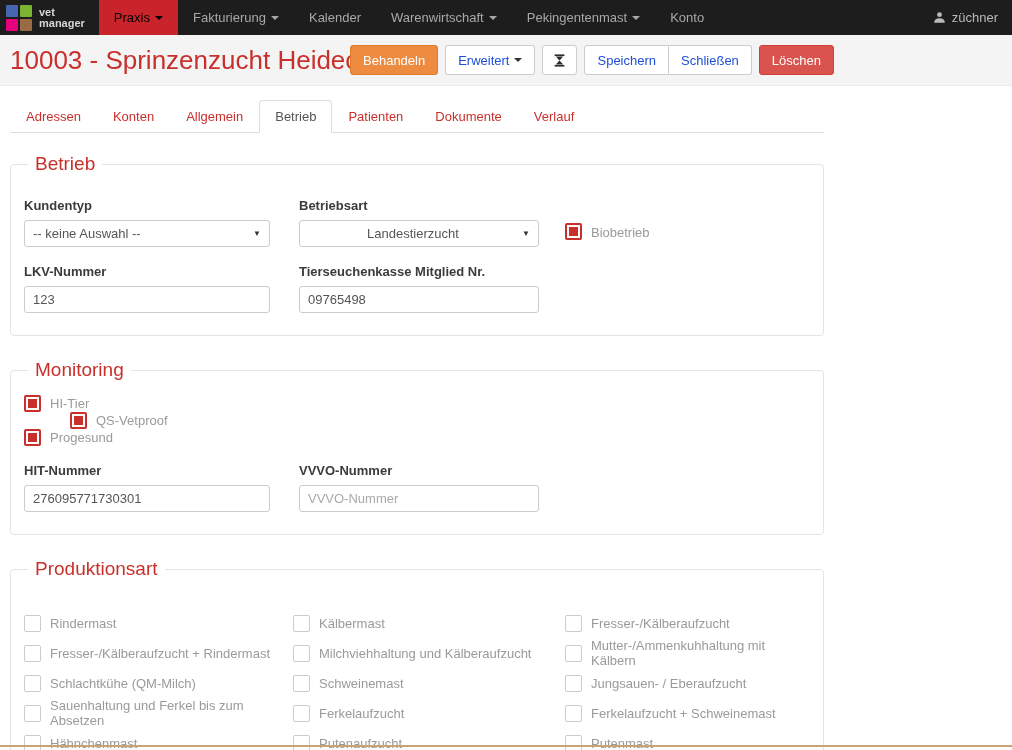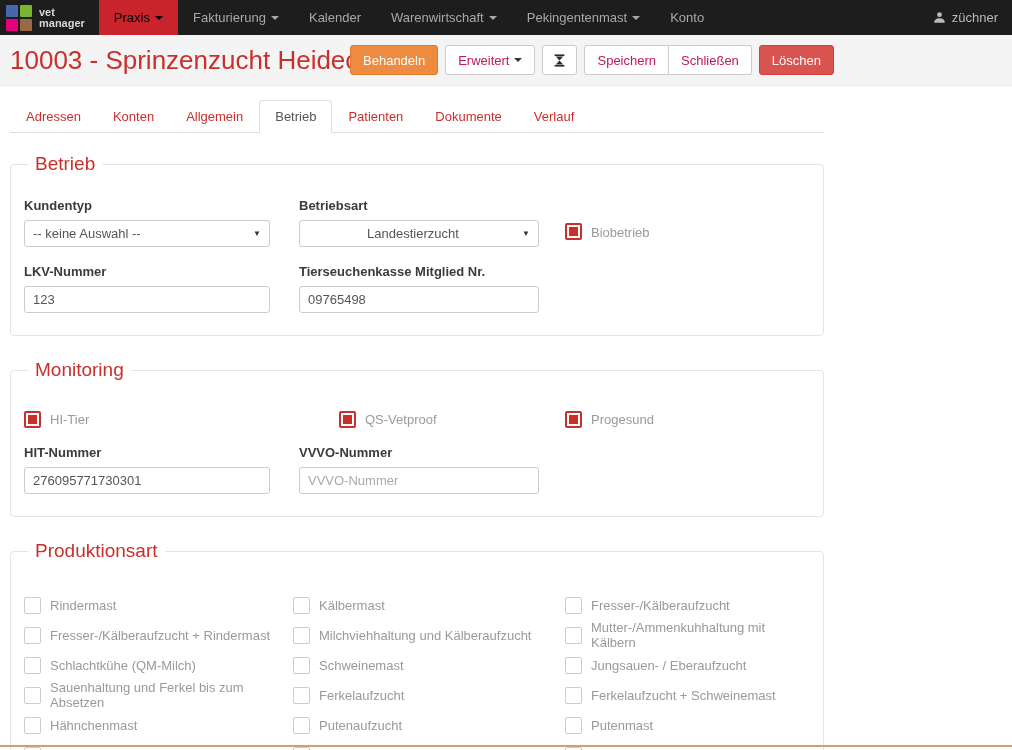--- a/index.html
+++ b/index.html
@@ -51,21 +51,21 @@
     display: flex; align-items: center;
   }
   .page-title { margin-left: 10px; font-size: 26px; font-weight: 400; color: #c9302c; cursor: text; }
   .header-buttons { position: absolute; right: 178px; top: 50%; transform: translateY(-50%); display: flex; align-items: flex-end; }
   .header-buttons > * { margin-left: 7px; }
   .btn {
     height: 30px; display: inline-flex; align-items: center; justify-content: center;
     padding: 0 12px; font-size: 13px; font-family: inherit;
     border-radius: 3px; border: 1px solid transparent; cursor: pointer; background: none;
   }
-  .btn-default { background: #fff; border-color: #ccc; color: #be185d; }
+  .btn-default { background: #fff; border-color: #ccc; color: #1d4ed8; }
   .btn-orange { background: #ed8b41; border-color: #e07b28; color: #fff; }
   .btn-red { background: #d9534f; border-color: #d43f3a; color: #fff; }
   .btn-icon { padding: 0 10px; }
   .btn .caret { border-top-color: #333; }
   .btn-group { display: inline-flex; }
   .btn-group .btn { border-radius: 0; }
   .btn-group .btn:first-child { border-radius: 3px 0 0 3px; }
   .btn-group .btn:last-child { border-radius: 0 3px 3px 0; border-left: none; }
 
   
@@ -109,21 +109,21 @@
     width: 17px; height: 17px; flex: none;
     border: 1px solid #ccc; border-radius: 2px; background: #fff; cursor: pointer;
     display: inline-flex; align-items: center; justify-content: center;
   }
   .checkbox.checked { border: 2px solid #c9302c; }
   .checkbox.checked::after { content: ''; width: 9px; height: 9px; background: #c9302c; }
   .cb-cell { display: flex; align-items: center; }
   .cb-label { margin-left: 9px; font-size: 13px; color: #9a9a9a; }
   .checkbox-field { display: flex; align-items: flex-end; align-self: flex-start; margin-top: 25px; }
 
-  .cb-row { display: flex; margin-top: 24px; }
+  .cb-row { display: flex; margin-top: 8px; flex-direction: column; }
   .cb-row .cb-cell:nth-child(1) { width: 269px; }
   .cb-row .cb-cell:nth-child(2) { width: 272px; padding-left: 46px; }
 
   .prod-grid {
     margin-top: 22px; display: grid;
     grid-template-columns: 269px 272px 1fr;
     grid-auto-rows: 30px; align-items: center;
   }
 
   

